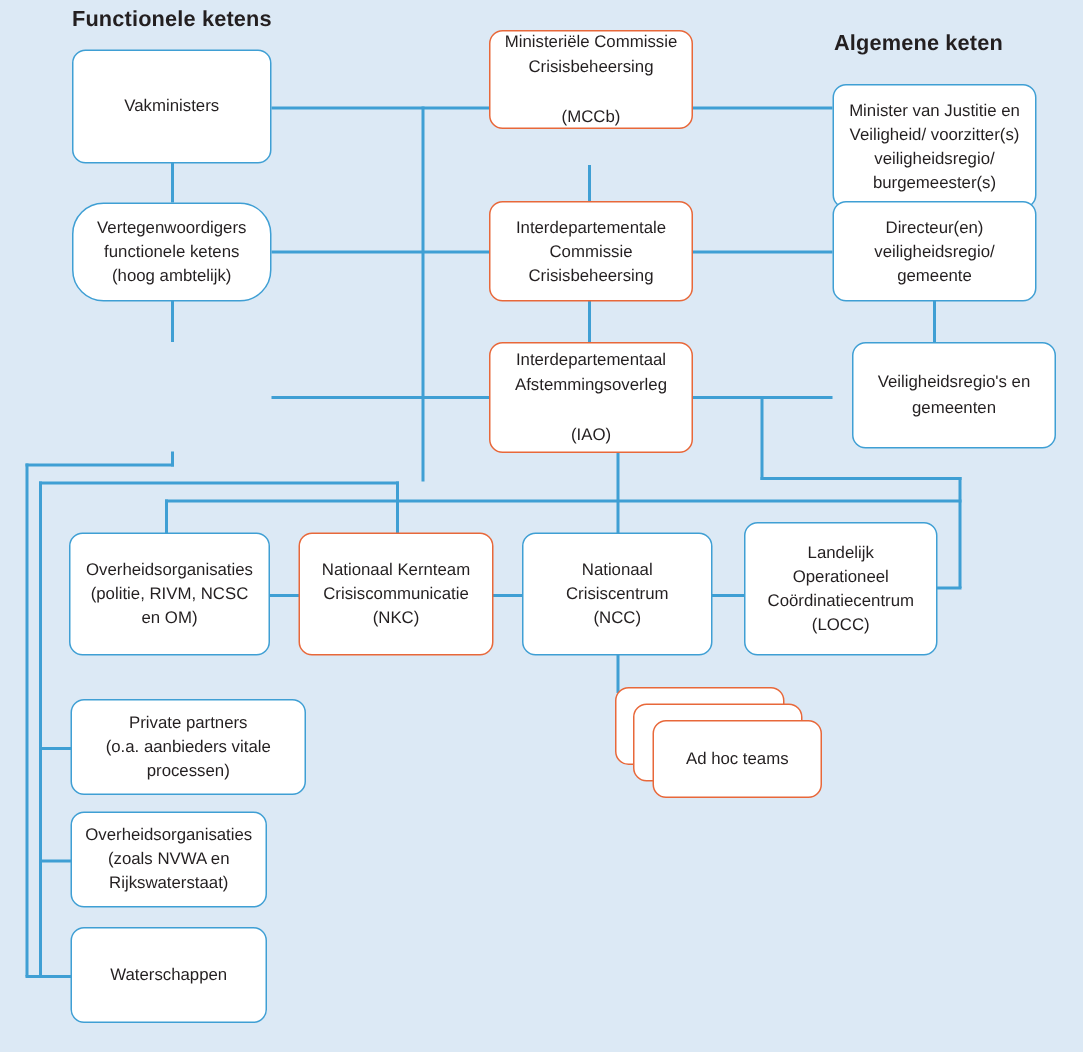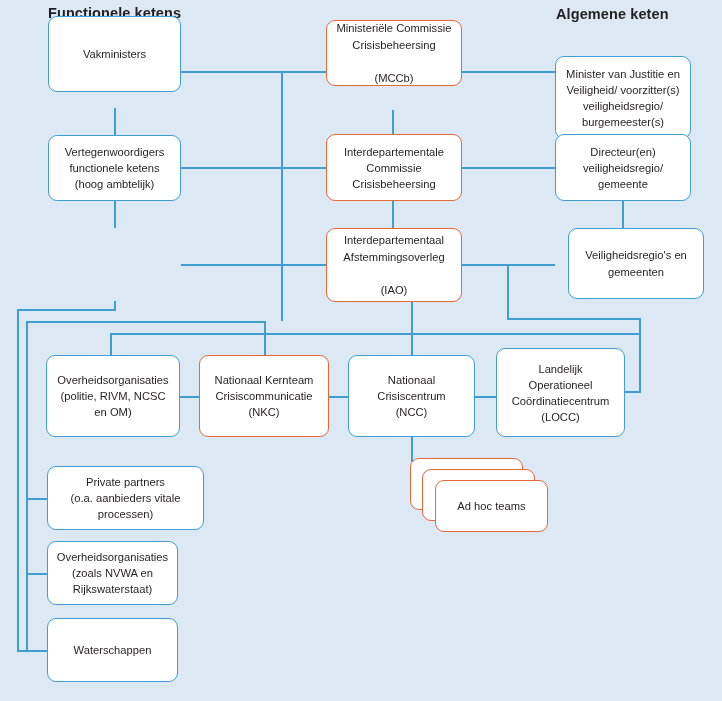--- a/index.html
+++ b/index.html
@@ -57,21 +57,21 @@
     display:flex;align-items:center;justify-content:center;
   }
   .stackwrap .card .txt{font-size:11.2px;color:#231f20;}
 </style>
 </head>
 <body>
 
 <div id="stage">
 
   <div class="hdr" style="left:48px;top:5px;">Functionele ketens</div>
-  <div class="hdr" style="left:556px;top:6px;">Algemene keten</div>
+  <div class="hdr" style="left:556px;top:21px;">Algemene keten</div>
 
   <div class="ln lh" style="left:181px;top:71px;width:145px;"></div>
 
   <div class="ln lv" style="left:114px;top:108px;height:27px;"></div>
 
   <div class="ln lh" style="left:181px;top:167px;width:145px;"></div>
 
   <div class="ln lv" style="left:114px;top:200px;height:28px;"></div>
 
   <div class="ln lh" style="left:181px;top:264px;width:145px;"></div>
@@ -114,39 +114,39 @@
   <div class="ln lh" style="left:26px;top:498px;width:22px;"></div>
   <div class="ln lh" style="left:26px;top:573px;width:22px;"></div>
   <div class="ln lh" style="left:17px;top:650px;width:31px;"></div>
 
   <div class="ln lh" style="left:179px;top:396px;width:21px;"></div>
   <div class="ln lh" style="left:328px;top:396px;width:21px;"></div>
   <div class="ln lh" style="left:474px;top:396px;width:23px;"></div>
 
   <div class="ln lv" style="left:411px;top:435px;height:27px;"></div>
 
-  <div class="node" style="left:48px;top:16px;width:133px;height:76px;">
+  <div class="node" style="left:48px;top:33px;width:133px;height:76px;">
     <span class="txt">Vakministers</span>
   </div>
 
   <div class="node orange" style="left:326px;top:20px;width:136px;height:66px;align-items:center;">
     <span class="txt">Ministeriële Commissie
 Crisisbeheersing
 
 (MCCb)</span>
   </div>
 
   <div class="node" style="left:555px;top:33px;width:136px;height:83px;margin-top:23px;">
     <span class="txt tight">Minister van Justitie en
 Veiligheid/ voorzitter(s)
 veiligheidsregio/
 burgemeester(s)</span>
   </div>
 
-  <div class="node" style="left:48px;top:135px;width:133px;height:66px;">
+  <div class="node" style="left:48px;top:135px;width:133px;height:66px;border-radius:21px;">
     <span class="txt tight">Vertegenwoordigers
 functionele ketens
 (hoog ambtelijk)</span>
   </div>
 
   <div class="node orange" style="left:326px;top:134px;width:136px;height:67px;">
     <span class="txt tight">Interdepartementale
 Commissie
 Crisisbeheersing</span>
   </div>

